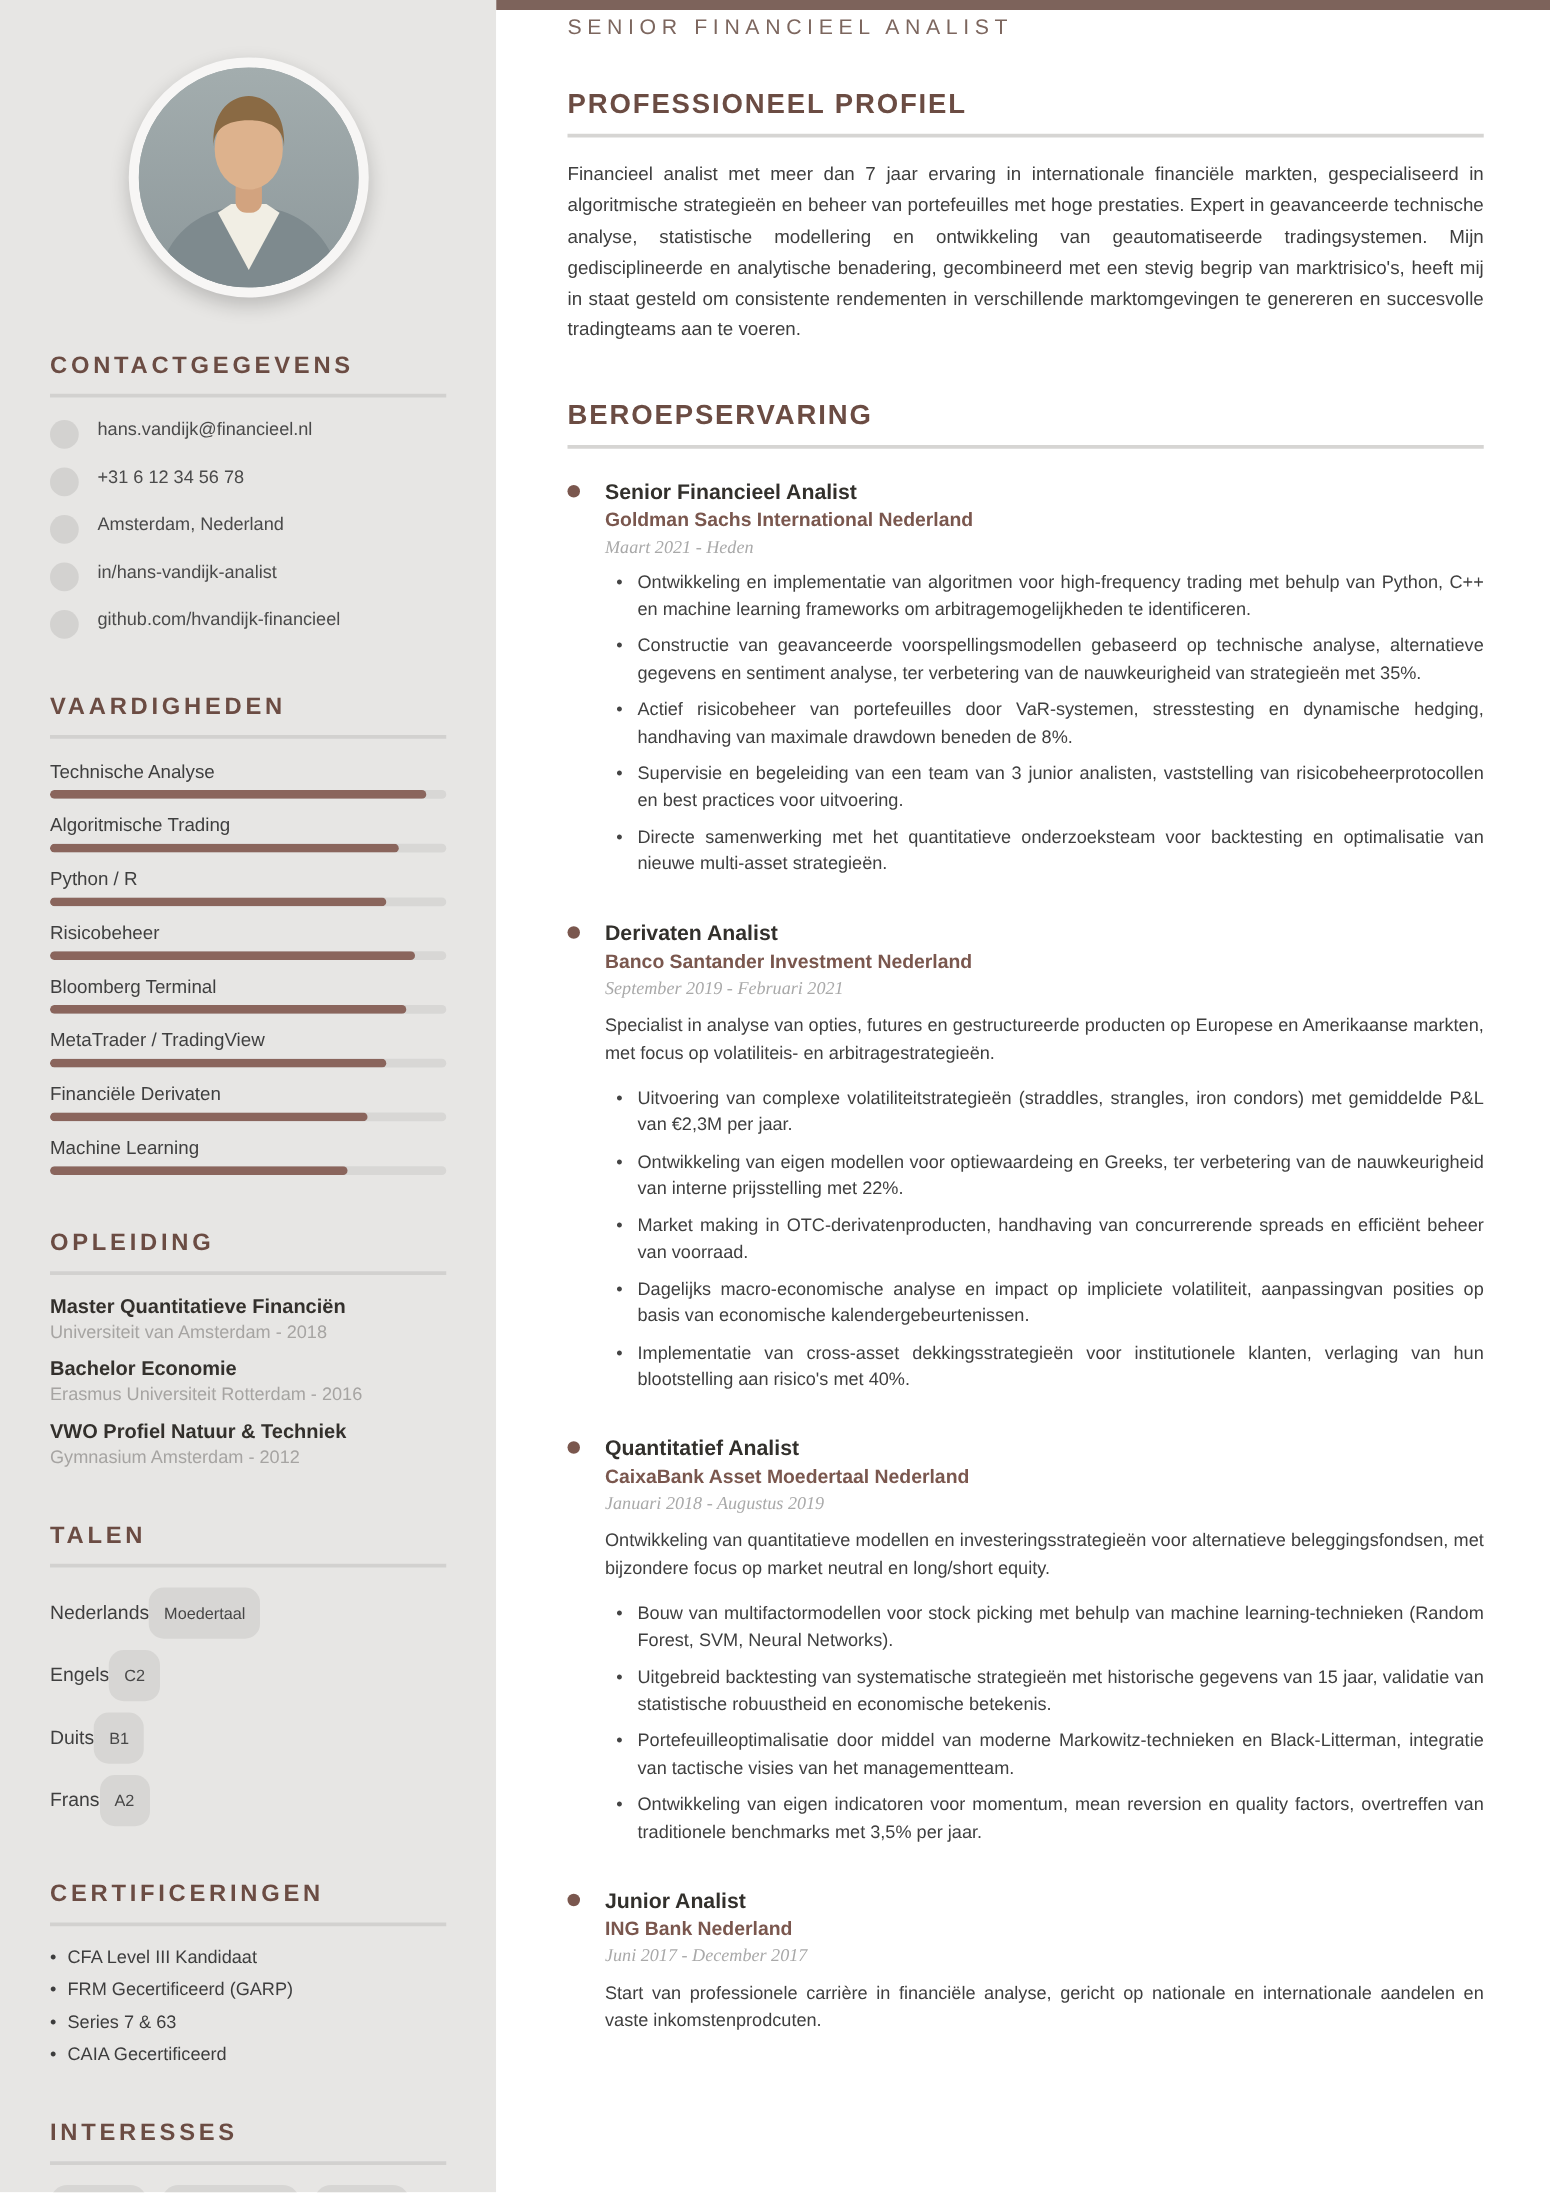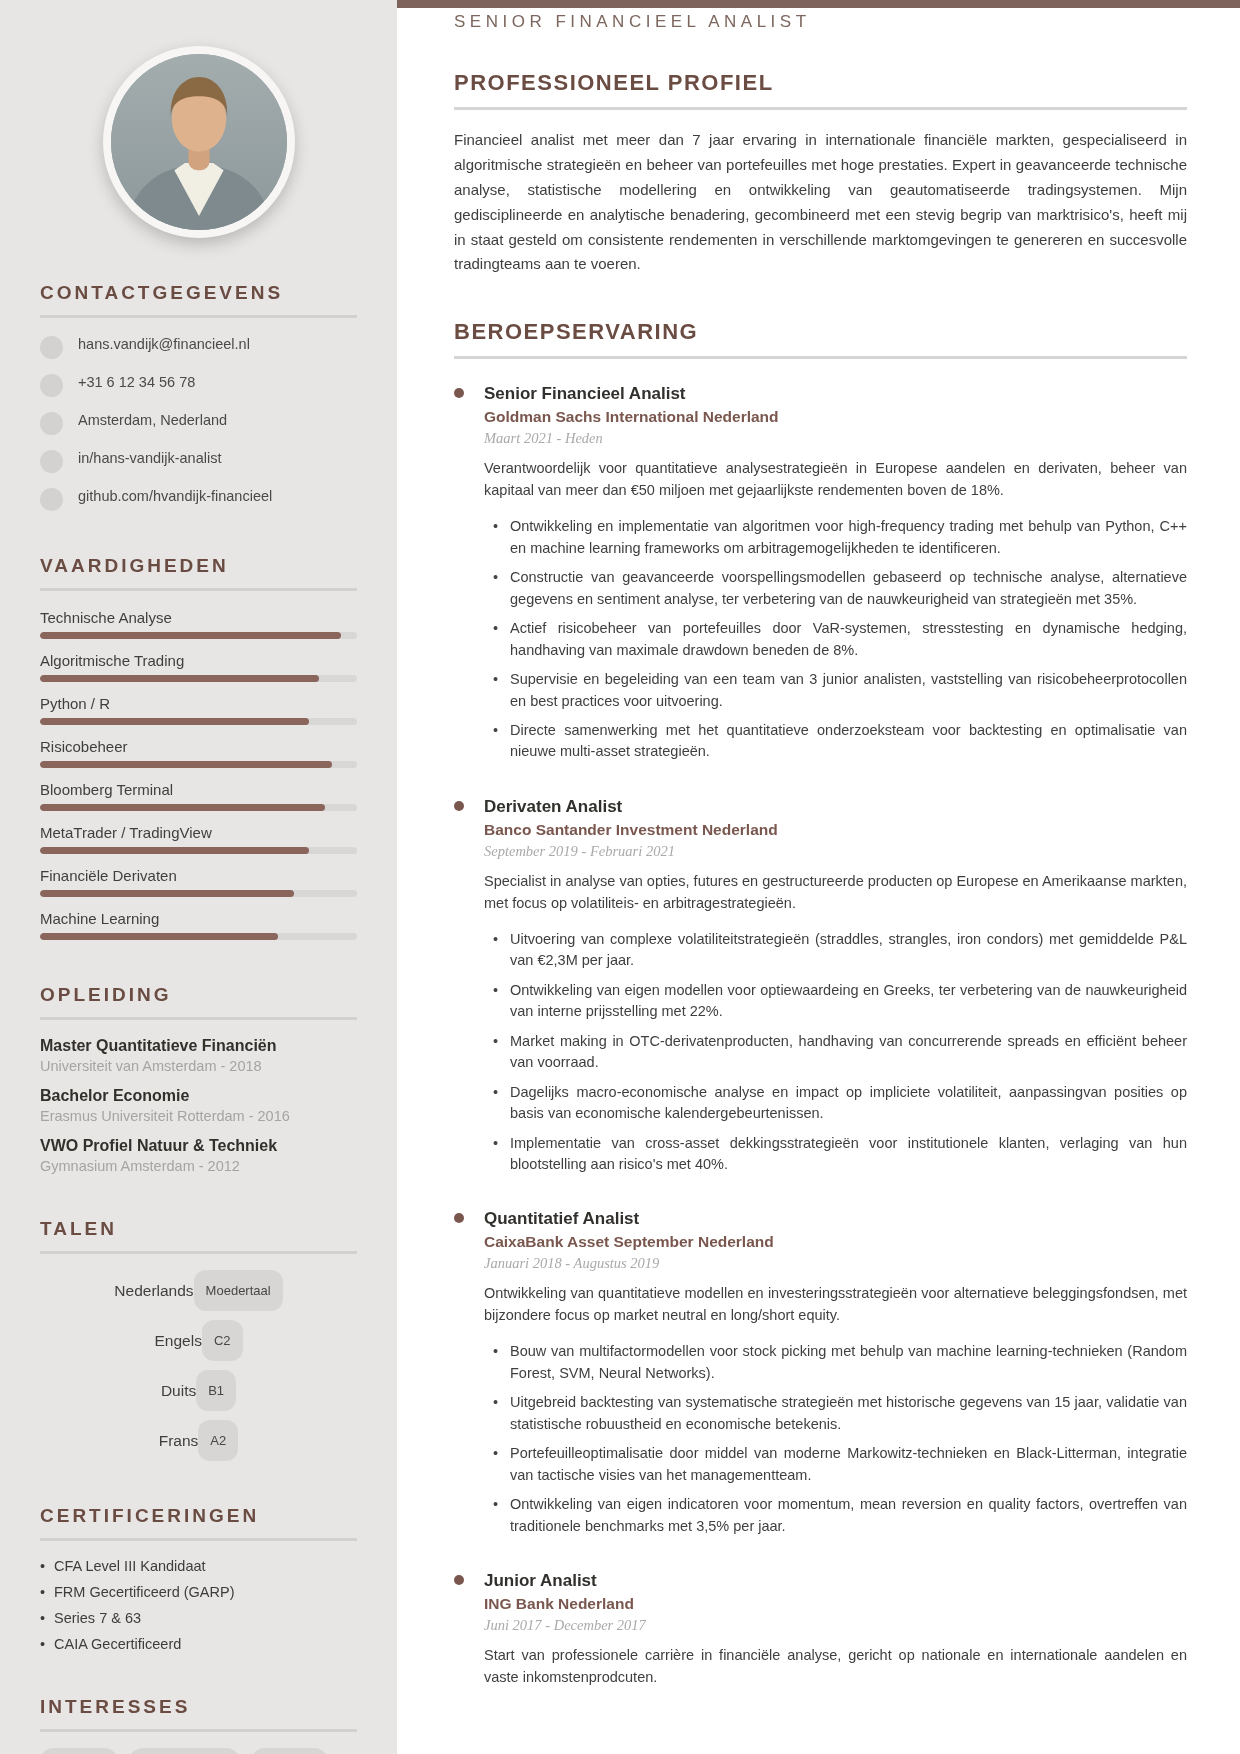--- a/index.html
+++ b/index.html
@@ -24,21 +24,21 @@
   .skill-label{font-size:15px;color:#3f3f3f;}
   .skill-track{margin-top:6px;height:7px;border-radius:4px;background:#d8d7d5;overflow:hidden;}
   .skill-fill{height:100%;border-radius:4px;background:#8a655c;}
 
   .edu-list{margin-top:17px;}
   .edu-item{margin-bottom:13px;}
   .edu-degree{font-size:16px;font-weight:bold;color:#33302c;}
   .edu-school{font-size:14.5px;color:#a6a4a2;margin-top:3px;}
 
   .lang-list{margin-top:16px;}
-  .lang-row{display:flex;align-items:center;justify-content:center;margin-bottom:9px;}
+  .lang-row{display:flex;align-items:center;justify-content:flex-start;margin-bottom:9px;}
   .lang-name{font-size:15.5px;color:#3f3f3f;}
   .lang-badge{background:#d7d6d4;color:#474747;font-size:13px;padding:13px 12px;border-radius:12px;}
 
   .cert-list{margin-top:17px;}
   .cert-item{font-size:14.5px;color:#3d3d3d;margin-bottom:10px;padding-left:14px;position:relative;}
   .cert-item::before{content:"•";position:absolute;left:0;color:#3d3d3d;}
 
   .tags{margin-top:16px;display:flex;flex-wrap:wrap;gap:11px;}
   .tag{background:#d7d6d4;color:#434343;font-size:14px;padding:6px 16px;border-radius:16px;}
 
@@ -254,21 +254,20 @@
 
     <section class="section exp-section">
       <h1>BEROEPSERVARING</h1>
       <div class="main-rule"></div>
 
       <article class="job">
         <span class="job-dot"></span>
         <div class="job-title">Senior Financieel Analist</div>
         <div class="job-company">Goldman Sachs International Nederland</div>
         <div class="job-period">Maart 2021 - Heden</div>
-        <p class="job-summary">Verantwoordelijk voor quantitatieve analysestrategieën in Europese aandelen en derivaten, beheer van kapitaal van meer dan €50 miljoen met gejaarlijkste rendementen boven de 18%.</p>
         <ul>
           <li>Ontwikkeling en implementatie van algoritmen voor high-frequency trading met behulp van Python, C++ en machine learning frameworks om arbitragemogelijkheden te identificeren.</li>
           <li>Constructie van geavanceerde voorspellingsmodellen gebaseerd op technische analyse, alternatieve gegevens en sentiment analyse, ter verbetering van de nauwkeurigheid van strategieën met 35%.</li>
           <li>Actief risicobeheer van portefeuilles door VaR-systemen, stresstesting en dynamische hedging, handhaving van maximale drawdown beneden de 8%.</li>
           <li>Supervisie en begeleiding van een team van 3 junior analisten, vaststelling van risicobeheerprotocollen en best practices voor uitvoering.</li>
           <li>Directe samenwerking met het quantitatieve onderzoeksteam voor backtesting en optimalisatie van nieuwe multi-asset strategieën.</li>
         </ul>
       </article>
 
       <article class="job">
@@ -282,21 +281,21 @@
           <li>Ontwikkeling van eigen modellen voor optiewaardeing en Greeks, ter verbetering van de nauwkeurigheid van interne prijsstelling met 22%.</li>
           <li>Market making in OTC-derivatenproducten, handhaving van concurrerende spreads en efficiënt beheer van voorraad.</li>
           <li>Dagelijks macro-economische analyse en impact op impliciete volatiliteit, aanpassingvan posities op basis van economische kalendergebeurtenissen.</li>
           <li>Implementatie van cross-asset dekkingsstrategieën voor institutionele klanten, verlaging van hun blootstelling aan risico's met 40%.</li>
         </ul>
       </article>
 
       <article class="job">
         <span class="job-dot"></span>
         <div class="job-title">Quantitatief Analist</div>
-        <div class="job-company">CaixaBank Asset September Nederland</div>
+        <div class="job-company">CaixaBank Asset Moedertaal Nederland</div>
         <div class="job-period">Januari 2018 - Augustus 2019</div>
         <p class="job-summary">Ontwikkeling van quantitatieve modellen en investeringsstrategieën voor alternatieve beleggingsfondsen, met bijzondere focus op market neutral en long/short equity.</p>
         <ul>
           <li>Bouw van multifactormodellen voor stock picking met behulp van machine learning-technieken (Random Forest, SVM, Neural Networks).</li>
           <li>Uitgebreid backtesting van systematische strategieën met historische gegevens van 15 jaar, validatie van statistische robuustheid en economische betekenis.</li>
           <li>Portefeuilleoptimalisatie door middel van moderne Markowitz-technieken en Black-Litterman, integratie van tactische visies van het managementteam.</li>
           <li>Ontwikkeling van eigen indicatoren voor momentum, mean reversion en quality factors, overtreffen van traditionele benchmarks met 3,5% per jaar.</li>
         </ul>
       </article>
 

